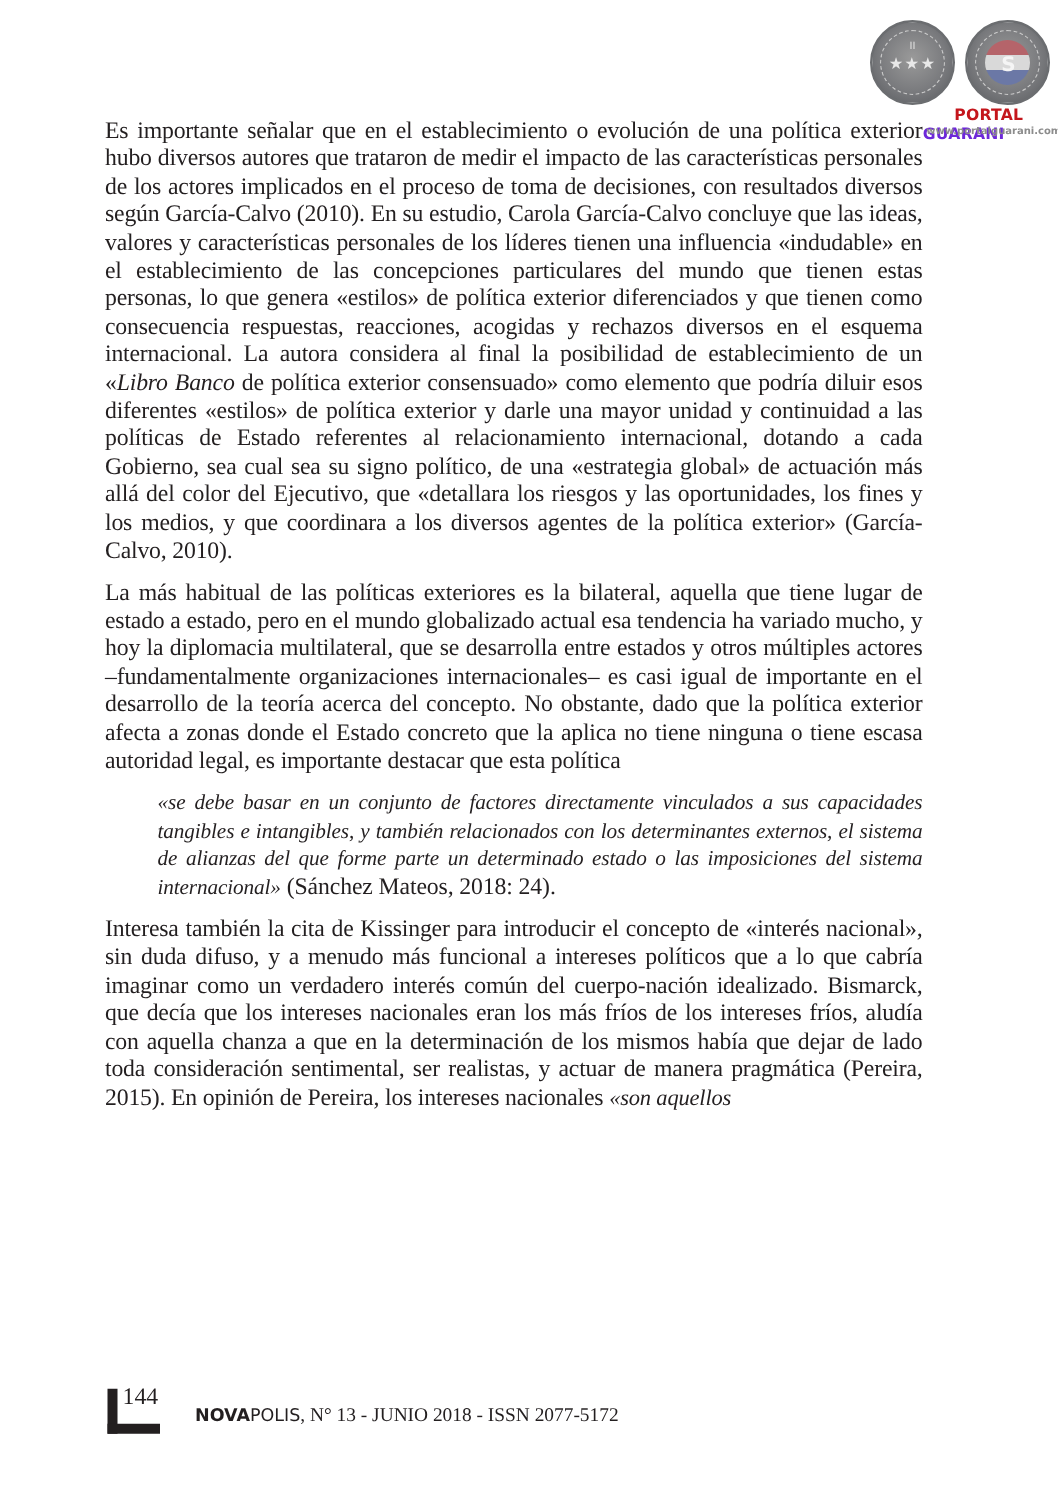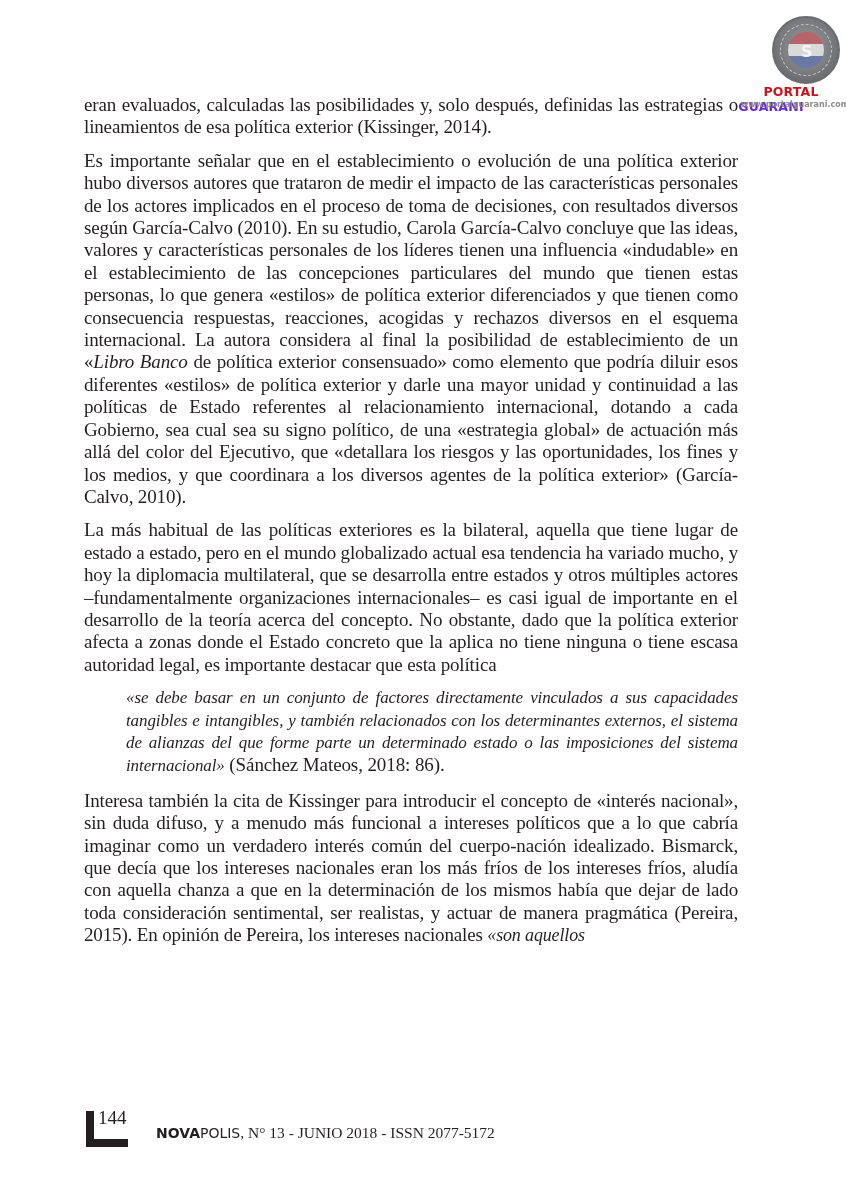--- a/index.html
+++ b/index.html
@@ -38,37 +38,41 @@
   .footer-corner-h { position: absolute; left: 86px; top: 1139px; width: 42px; height: 8px; background: #231f20; }
   .page-number { position: absolute; left: 98px; top: 1107px; font-size: 19px; }
   .journal { position: absolute; left: 156px; top: 1124px; font-size: 15.5px; white-space: nowrap; }
   .journal .nova { font-family: "DejaVu Sans", sans-serif; font-weight: bold; font-size: 14px; text-align: right; }
   .journal .polis { font-family: "DejaVu Sans", sans-serif; font-size: 14px; }
 </style>
 </head>
 <body>
 
 <div class="logo">
+  <div class="seal left">
+    <div class="ring"></div>
+    <div class="roman">II</div>
+    <div class="stars">★★★</div>
+  </div>
   <div class="seal right">
     <div class="ring"></div>
     <div class="flag">
       <div class="f1"></div>
         <div class="f2"></div>
         <div class="f3"></div>
       <div class="emb">S</div>
     </div>
   </div>
   <div class="brand"><span class="p1">PORTAL </span><span class="p2">GUARANI</span></div>
   <div class="site">www.portalguarani.com</div>
 </div>
 
 <div class="content">
-  <p class="para">eran evaluados, calculadas las posibilidades y, solo después, definidas las estrategias o lineamientos de esa política exterior (Kissinger, 2014).</p>
   <p class="para"><span>Es importante señalar que en el establecimiento o evolución de una política exterior hubo diversos autores que trataron de medir el impacto de las características personales de los actores implicados en el proceso de toma de decisiones, con resultados diversos según García-Calvo (2010). En su estudio, Carola García-Calvo concluye que las ideas, valores y características personales de los líderes tienen una influencia «indudable» en el establecimiento de las concepciones particulares del mundo que tienen estas personas, lo que genera «estilos» de política exterior diferenciados y que tienen como consecuencia respuestas, reacciones, acogidas y rechazos diversos en el esquema internacional. La autora considera al final la posibilidad de establecimiento de un «</span><em>Libro Banco</em><span> de política exterior consensuado» como elemento que podría diluir esos diferentes «estilos» de política exterior y darle una mayor unidad y continuidad a las políticas de Estado referentes al relacionamiento internacional, dotando a cada Gobierno, sea cual sea su signo político, de una «estrategia global» de actuación más allá del color del Ejecutivo, que «detallara los riesgos y las oportunidades, los fines y los medios, y que coordinara a los diversos agentes de la política exterior» (García-Calvo, 2010).</span></p>
   <p class="para">La más habitual de las políticas exteriores es la bilateral, aquella que tiene lugar de estado a estado, pero en el mundo globalizado actual esa tendencia ha variado mucho, y hoy la diplomacia multilateral, que se desarrolla entre estados y otros múltiples actores –fundamentalmente organizaciones internacionales– es casi igual de importante en el desarrollo de la teoría acerca del concepto. No obstante, dado que la política exterior afecta a zonas donde el Estado concreto que la aplica no tiene ninguna o tiene escasa autoridad legal, es importante destacar que esta política</p>
-  <p class="quote"><span>«se debe basar en un conjunto de factores directamente vinculados a sus capacidades tangibles e intangibles, y también relacionados con los determinantes externos, el sistema de alianzas del que forme parte un determinado estado o las imposiciones del sistema internacional»</span><span class="cite"> (Sánchez Mateos, 2018: 86).</span></p>
+  <p class="quote"><span>«se debe basar en un conjunto de factores directamente vinculados a sus capacidades tangibles e intangibles, y también relacionados con los determinantes externos, el sistema de alianzas del que forme parte un determinado estado o las imposiciones del sistema internacional»</span><span class="cite"> (Sánchez Mateos, 2018: 24).</span></p>
   <p class="para"><span>Interesa también la cita de Kissinger para introducir el concepto de «interés nacional», sin duda difuso, y a menudo más funcional a intereses políticos que a lo que cabría imaginar como un verdadero interés común del cuerpo-nación idealizado. Bismarck, que decía que los intereses nacionales eran los más fríos de los intereses fríos, aludía con aquella chanza a que en la determinación de los mismos había que dejar de lado toda consideración sentimental, ser realistas, y actuar de manera pragmática (Pereira, 2015). En opinión de Pereira, los intereses nacionales </span><em class="tight">«son aquellos</em></p>
 </div>
 
 <div class="footer-corner"></div>
 <div class="footer-corner-h"></div>
 <div class="page-number">144</div>
 <div class="journal"><span class="nova">NOVA</span><span class="polis">POLIS</span><span>, N° 13 - JUNIO 2018 - ISSN 2077-5172</span></div>
 
 </body></html>

